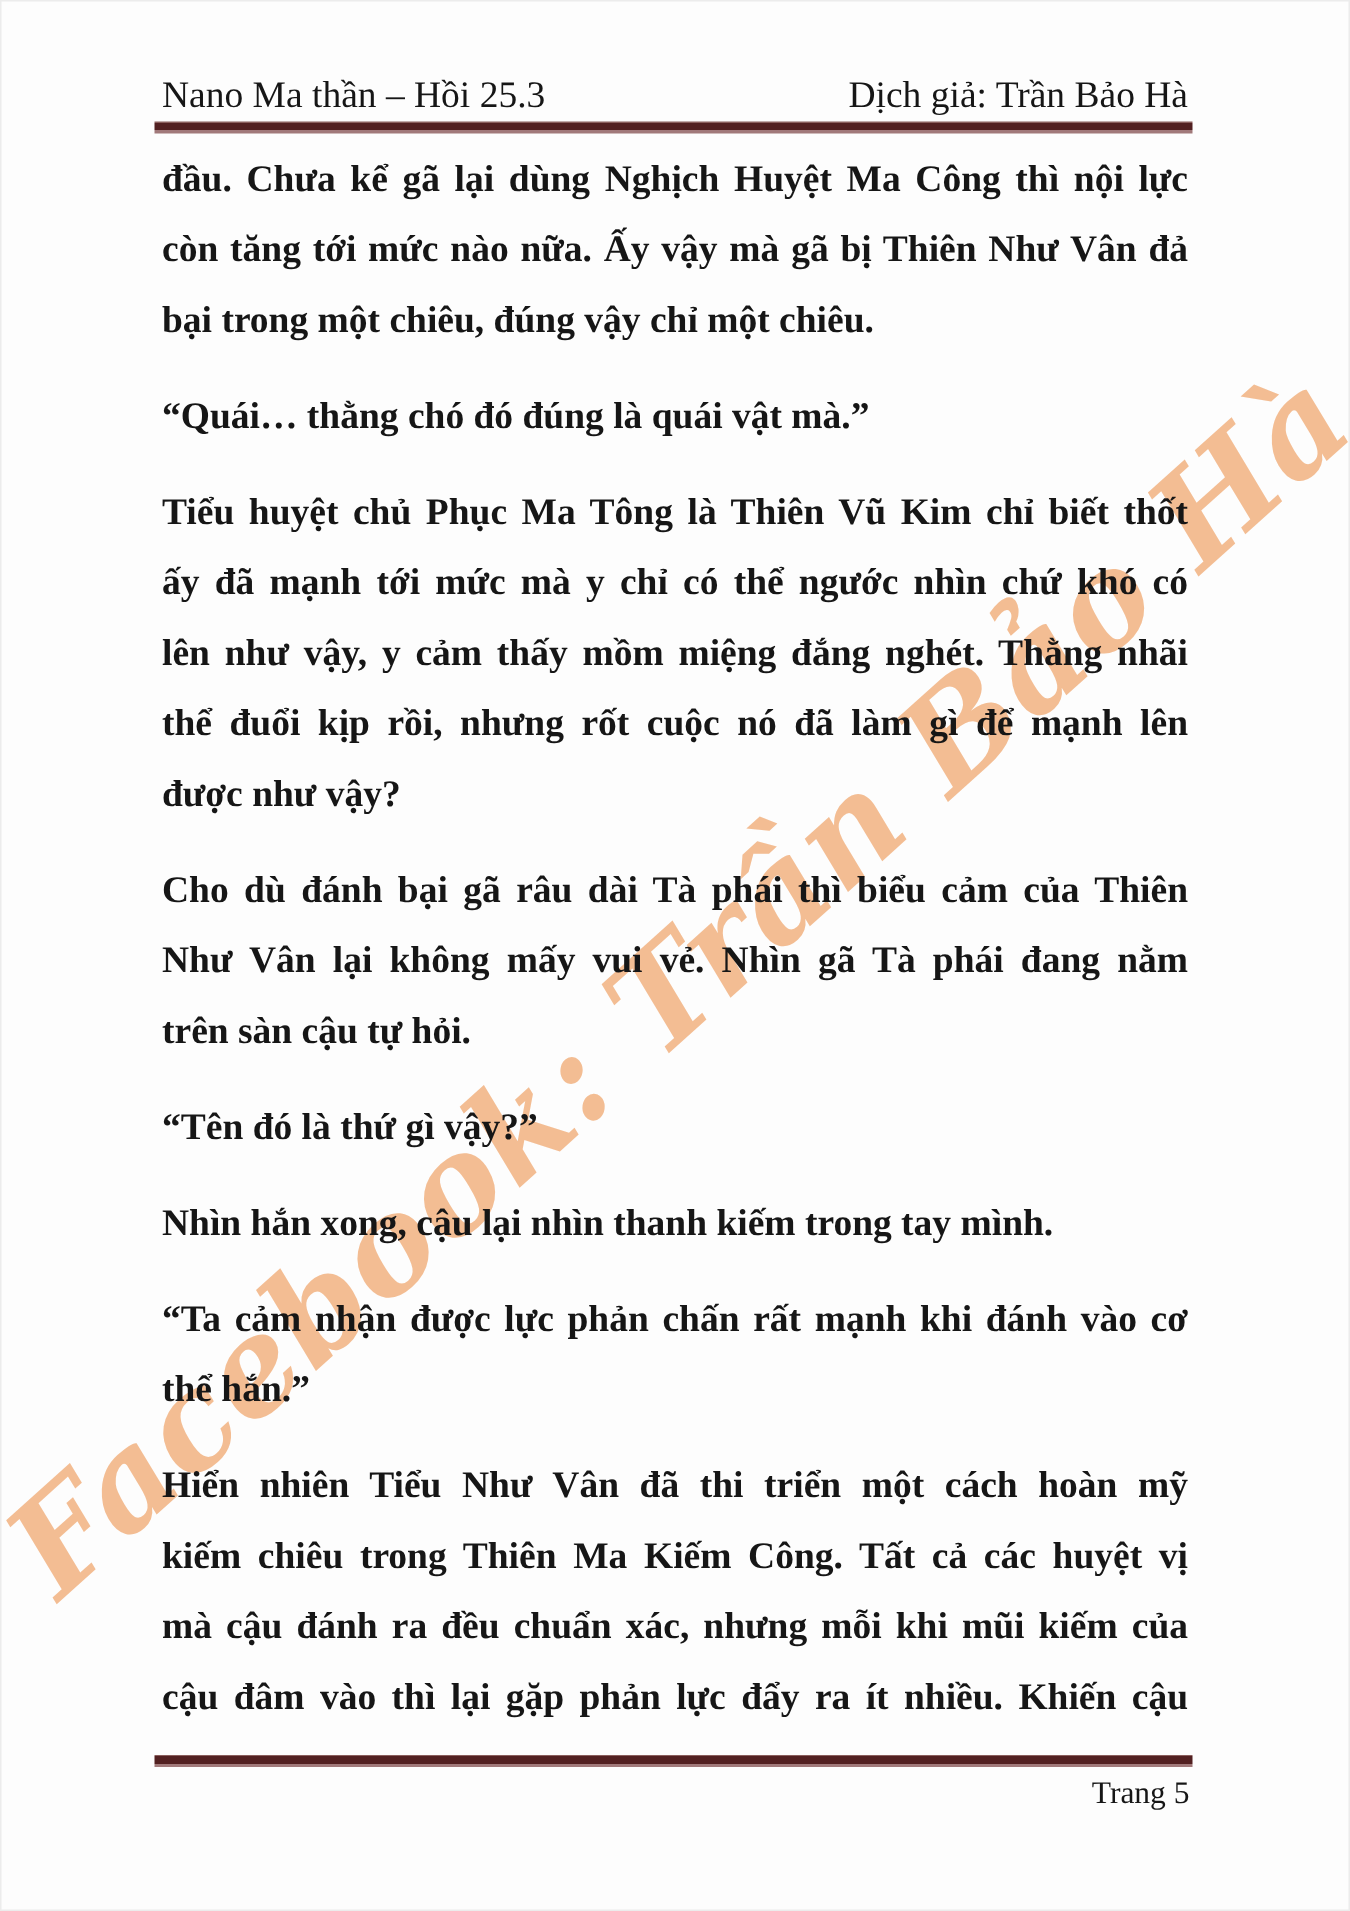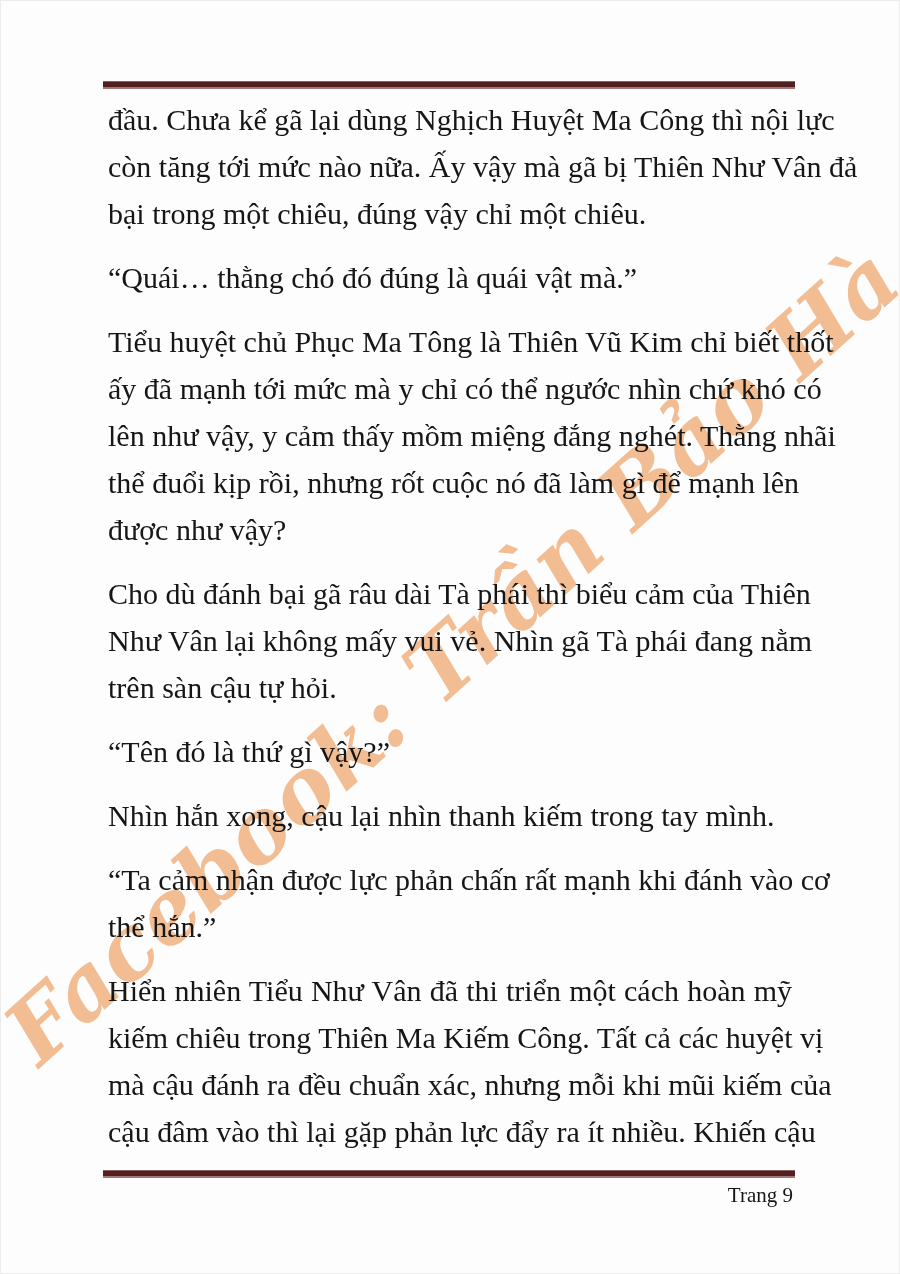--- a/index.html
+++ b/index.html
@@ -47,45 +47,50 @@
   .rule-top{top:81px;}
   .rule-bottom{top:1170px;}
   
   .content{
     position:absolute;
     left:108px;width:684px;top:96px;
     z-index:1;
   }
   .paragraph{margin:0 0 17px 0;}
   .line{
-    font-size:30px;
+    font-size:25px;
     line-height:47px;
     height:47px;
     text-align:justify;
     text-align-last:justify;
     white-space:nowrap;
+    font-weight:bold;
   }
   .line.last{
     text-align-last:left;
   }
   
   .footer-label{
     position:absolute;
     right:107px;top:1182px;
     font-size:21px;line-height:26px;
     z-index:2;
   }
 </style>
 </head>
 <body>
 
 <div class="page">
 
   <div class="watermark" style="color: rgba(242, 185, 141, 0.95);">Facebook: Trần Bảo Hà</div>
 
+  <div class="header">
+    <span>Nano Ma thần – Hồi 25.3</span>
+    <span>Dịch giả: Trần Bảo Hà</span>
+  </div>
 
   <div class="rule rule-top"></div>
 
   <div class="content" id="content">
       <div class="paragraph">
         <div class="line">đầu. Chưa kể gã lại dùng Nghịch Huyệt Ma Công thì nội lực</div>
         <div class="line">còn tăng tới mức nào nữa. Ấy vậy mà gã bị Thiên Như Vân đả</div>
         <div class="line last">bại trong một chiêu, đúng vậy chỉ một chiêu.</div>
       </div>
       <div class="paragraph">
@@ -116,15 +121,15 @@
       <div class="paragraph">
         <div class="line">Hiển nhiên Tiểu Như Vân đã thi triển một cách hoàn mỹ</div>
         <div class="line">kiếm chiêu trong Thiên Ma Kiếm Công. Tất cả các huyệt vị</div>
         <div class="line">mà cậu đánh ra đều chuẩn xác, nhưng mỗi khi mũi kiếm của</div>
         <div class="line">cậu đâm vào thì lại gặp phản lực đẩy ra ít nhiều. Khiến cậu</div>
       </div>
     </div>
 
   <div class="rule rule-bottom"></div>
 
-  <div class="footer-label">Trang 9</div>
+  <div class="footer-label">Trang 5</div>
 
 </div>
 
 </body></html>

